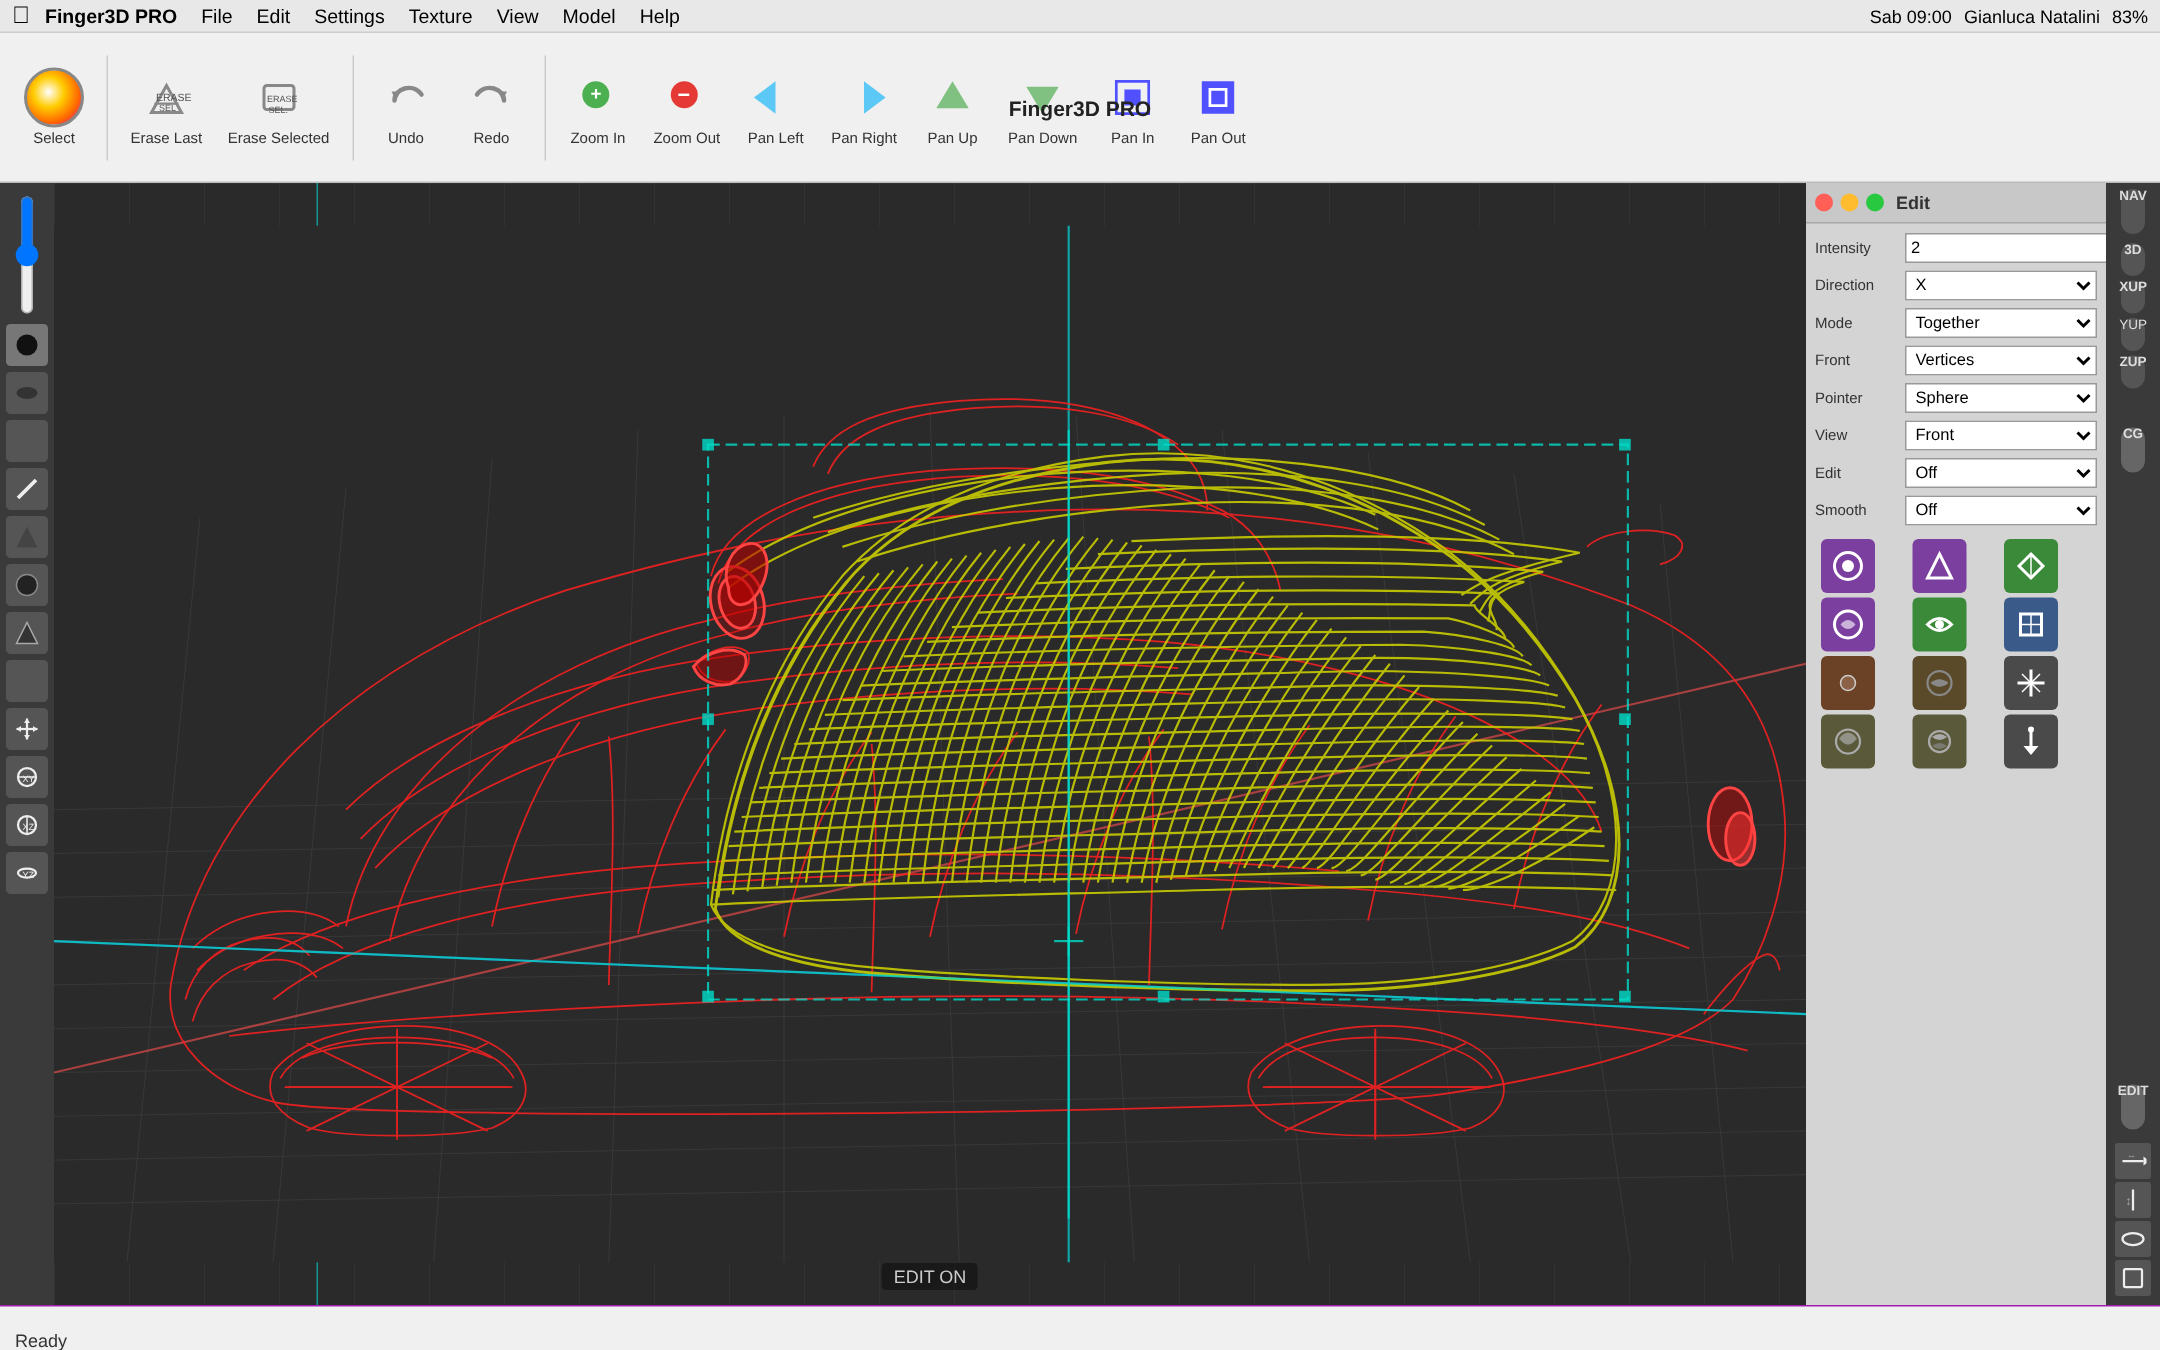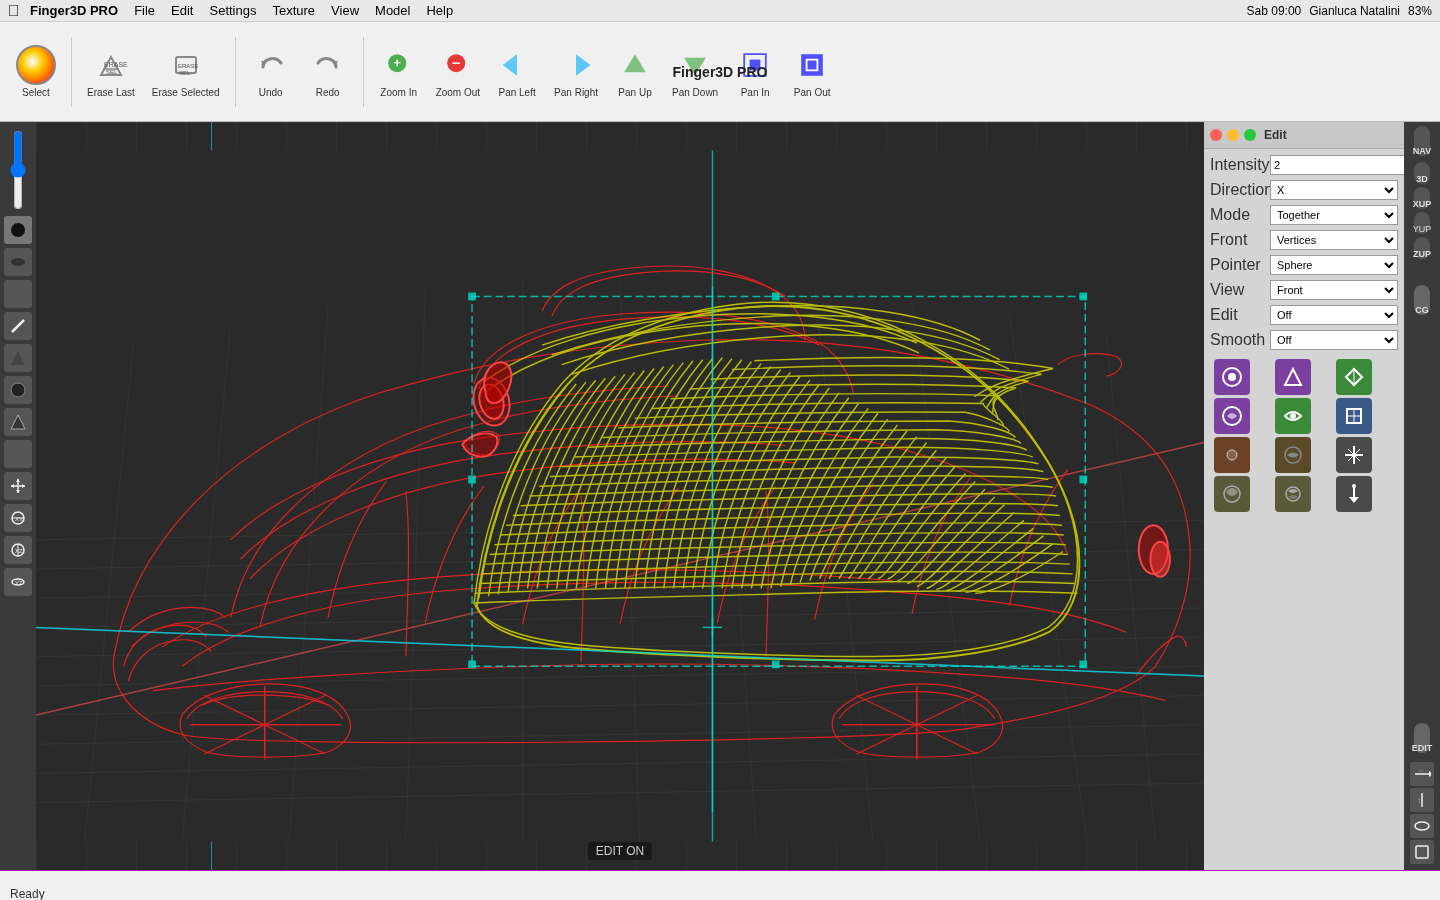--- a/index.html
+++ b/index.html
@@ -82,21 +82,21 @@
     #right-panel {
       width: 200px; background: #d4d4d4;
       display: flex; flex-direction: column;
     }
 
     
     #edit-panel { padding: 6px; flex: 1; overflow-y: auto; }
     .edit-row {
       display: flex; align-items: center; margin-bottom: 5px; font-size: 11px;
     }
-    .edit-label { width: 60px; color: #333; font-size: 16px; flex-shrink: 0; }
+    .edit-label { width: 60px; color: #333; font-size: 10px; flex-shrink: 0; }
     .edit-input {
       flex: 1; height: 20px; border: 1px solid #999; background: #fff;
       font-size: 11px; padding: 0 3px;
     }
     .edit-select {
       flex: 1; height: 20px; border: 1px solid #999; background: #fff;
       font-size: 11px; padding: 0 2px;
     }
 
     
@@ -123,21 +123,21 @@
     }
 
     
     #far-right {
       width: 36px; background: #3a3a3a;
       display: flex; flex-direction: column; align-items: center;
       padding: 4px 2px; gap: 3px;
     }
     .fr-btn {
       width: 16px; height: 20px; background: #555; border-radius: 12px;
-      display: flex; align-items: flex-end; justify-content: center;
+      display: flex; align-items: flex-start; justify-content: center;
       cursor: pointer; color: #eee; font-size: 9px; font-weight: 700;
       text-align: center; line-height: 1;
     }
 
     
     #status-bar {
       width: 100%; height: 46px; background: #f0f0f0;
       display: flex; align-items: center; padding: 0 10px;
       border-top: 1px solid #a21caf; font-size: 12px;
     }

